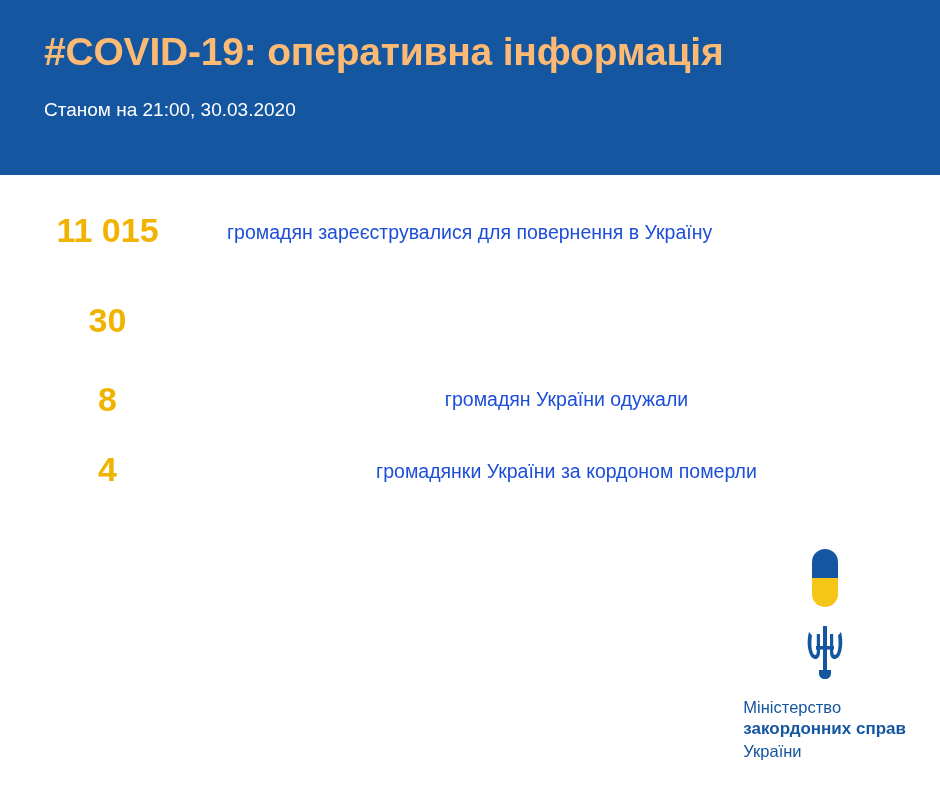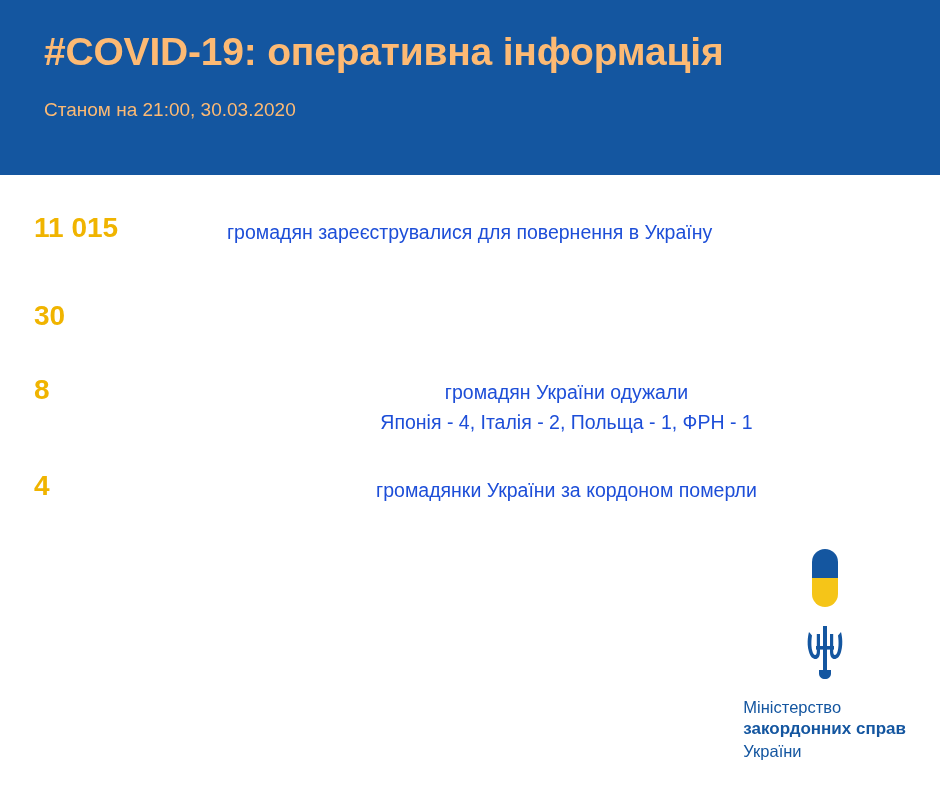--- a/index.html
+++ b/index.html
@@ -30,43 +30,43 @@
   .header-title {
     color: #fdba74;
     font-size: 39px;
     font-weight: bold;
     letter-spacing: -0.2px;
     line-height: 1.15;
     margin: 0;
     padding-left: 8px;
   }
   .header-subtitle {
-    color: #fdba74;
+    color: #ffffff;
     font-size: 19px;
     font-weight: normal;
     margin-top: 24px;
     padding-left: 8px;
   }
   
   .rows {
     padding: 34px 34px 0 34px;
   }
   .row {
     display: flex;
     align-items: flex-start;
     margin-bottom: 14px;
   }
   .row-number {
     width: 165px;
     min-width: 165px;
-    text-align: left;
+    text-align: center;
     padding-right: 18px;
     box-sizing: border-box;
     color: #f0b400;
-    font-size: 28px;
+    font-size: 34px;
     font-weight: bold;
     line-height: 1.05;
   }
   .row-text {
     color: #1d4ed8;
     font-size: 19.5px;
     line-height: 1.55;
     text-align: justify;
     text-justify: inter-word;
     flex: 1;
@@ -146,21 +146,20 @@
     </div>
 
     <div class="row row-2">
       <div class="row-number">30</div>
     </div>
 
     <div class="row row-3">
       <div class="row-number">8</div>
       <div class="row-text nowrap-line">
         <span>громадян України одужали</span>
-        <span class="sub">Японія - 4, Італія - 2, Польща - 1, ФРН - 1</span>
       </div>
     </div>
 
     <div class="row row-4">
       <div class="row-number">4</div>
       <div class="row-text nowrap-line">громадянки України за кордоном померли</div>
     </div>
 
   </div>
 

